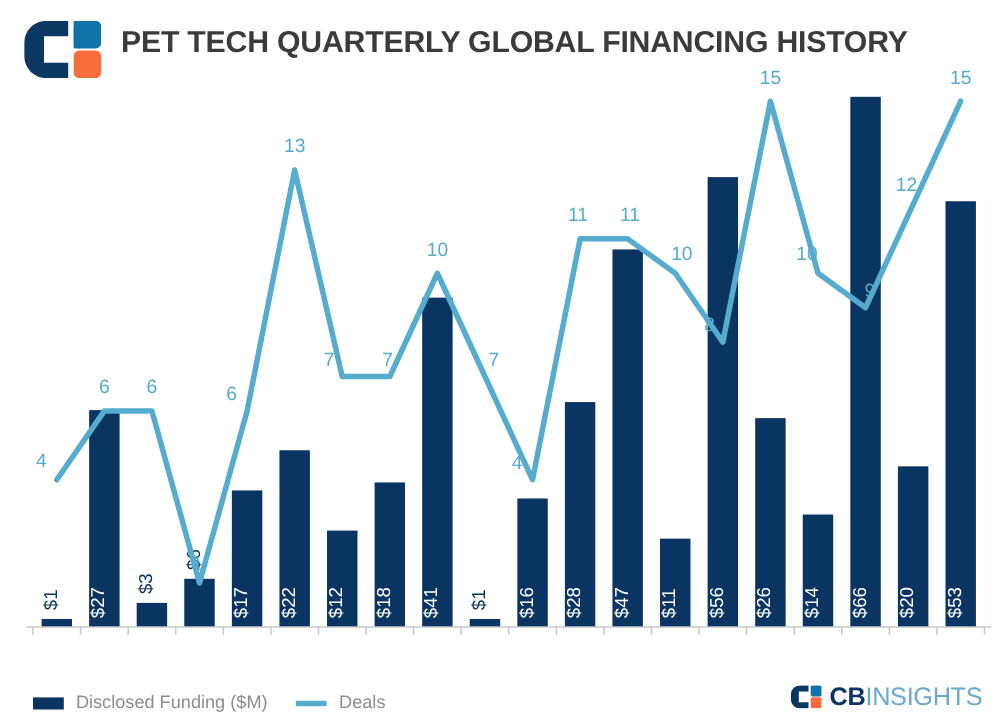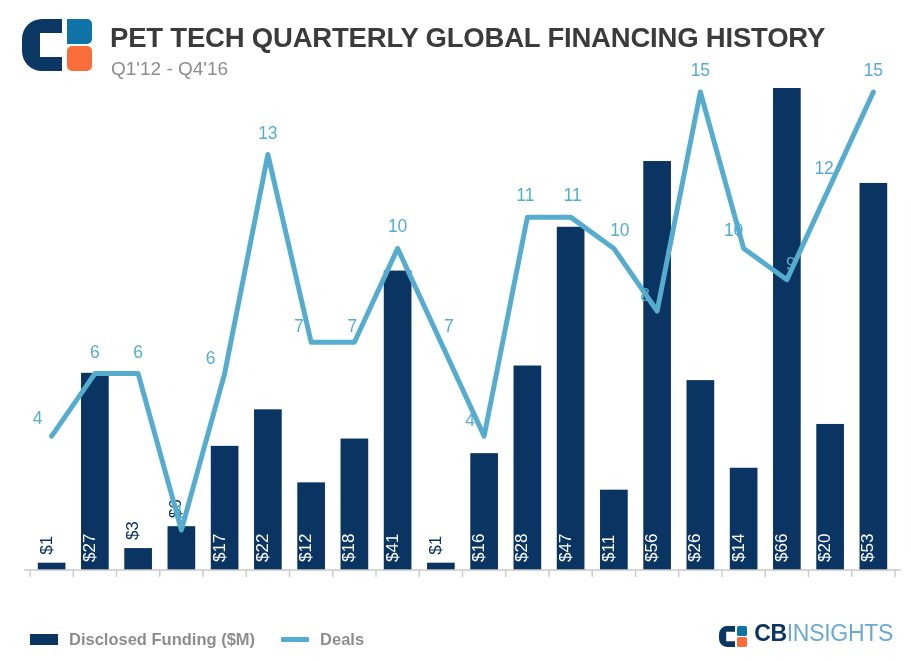--- a/index.html
+++ b/index.html
@@ -32,24 +32,24 @@
   .xlabels { position: absolute; left: 0; top: 574px; width: 911px; height: 30px; }
   .xlabel {
     position: absolute; top: 0; font-size: 16px; color: #8d8d8d; white-space: nowrap;
   }
 
   
   .legend { position: absolute; left: 30px; top: 625px; height: 28px; display: flex; align-items: center; }
   .legend-item { display: flex; align-items: center; margin-right: 26px; }
   .swatch-bar { width: 28px; height: 11px; background: #0a3461; margin-right: 11px; }
   .swatch-line { width: 28px; height: 5px; background: #55acce; margin-right: 11px; border-radius: 1px; }
-  .legend-text { font-size: 16.5px; color: #8d8d8d; white-space: nowrap; font-weight: bold; }
+  .legend-text { font-size: 16.5px; color: #8d8d8d; white-space: nowrap; }
 
   
-  .cbi-logo { position: absolute; right: 18px; top: 620px; display: flex; align-items: flex-end; }
+  .cbi-logo { position: absolute; right: 18px; top: 620px; display: flex; align-items: center; }
   .cbi-mark { width: 28px; height: 21px; margin-right: 7px; }
   .cbi-word { font-size: 23px; font-weight: bold; letter-spacing: -0.3px; white-space: nowrap; }
   .cbi-cb { color: #0a3461; }
   .cbi-insights { color: #6aa9d0; font-weight: normal; }
 </style>
 </head>
 <body>
 
 <div id="page">
 
@@ -57,21 +57,20 @@
     <div class="logo-mark">
       <svg width="70" height="52" viewBox="0 0 70 52">
 
         <path d="M20,0 H40 V14 H18 V38 H40 V52 H20 A20,20 0 0 1 0,32 V20 A20,20 0 0 1 20,0 Z" fill="#0b3763"></path>
         <rect x="45" y="0" width="25" height="25" rx="5" fill="#1073a8"></rect>
         <rect x="45" y="27" width="25" height="25" rx="5" fill="#f96c3c"></rect>
         <rect x="45" y="0" width="6" height="25" fill="#1073a8"></rect>
       </svg>
     </div>
     <div class="title">PET TECH QUARTERLY GLOBAL FINANCING HISTORY</div>
-    <div class="subtitle">Q1'12 - Q4'16</div>
   </div>
 
   <div class="plot">
     <svg id="chart-svg" width="911" height="612">
         <rect x="37.78" y="562.70" width="27.68" height="7.30" fill="#0a3461"></rect>
         <rect x="81.03" y="372.82" width="27.68" height="197.18" fill="#0a3461"></rect>
         <rect x="124.28" y="548.09" width="27.68" height="21.91" fill="#0a3461"></rect>
         <rect x="167.53" y="526.18" width="27.68" height="43.82" fill="#0a3461"></rect>
         <rect x="210.78" y="445.85" width="27.68" height="124.15" fill="#0a3461"></rect>
         <rect x="254.03" y="409.33" width="27.68" height="160.67" fill="#0a3461"></rect>

